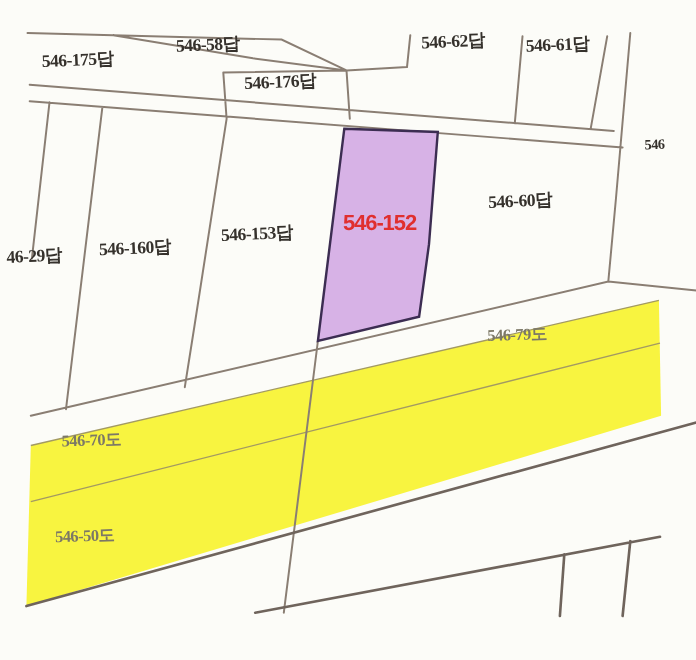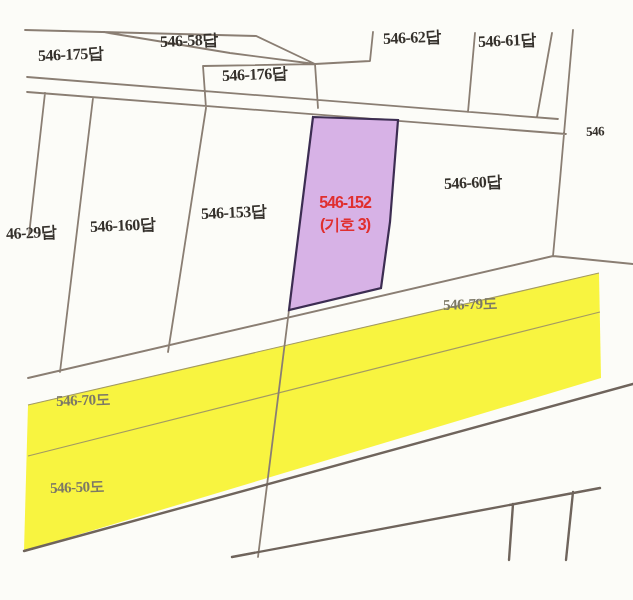--- a/index.html
+++ b/index.html
@@ -30,21 +30,21 @@
     color:#7c7866;
     white-space:nowrap;
     transform:rotate(-2deg);
   }
   .hl-lbl{
     position:absolute;
     left:296px;top:192px;width:98px;
     text-align:center;
     font-family:"Liberation Sans","DejaVu Sans",sans-serif;
     font-weight:bold;
-    font-size:16px;
+    font-size:20px;
     line-height:22px;
     letter-spacing:-1px;
     color:#e02f2f;
   }
 </style>
 </head>
 <body>
 
 <div class="map">
 
@@ -86,20 +86,19 @@
   <div class="lbl" style="left:383px;top:29px;">546-62답</div>
   <div class="lbl" style="left:478px;top:32px;">546-61답</div>
   <div class="lbl small" style="left:586px;top:124px;">546</div>
   <div class="lbl" style="left:444px;top:174px;">546-60답</div>
   <div class="lbl" style="left:201px;top:204px;">546-153답</div>
   <div class="lbl" style="left:90px;top:217px;">546-160답</div>
   <div class="lbl" style="left:6px;top:224px;">46-29답</div>
 
   <div class="hl-lbl">
     <div>546-152</div>
-    <div>(기호 3)</div>
   </div>
 
   <div class="road-lbl" style="left:443px;top:295px;">546-79도</div>
   <div class="road-lbl" style="left:56px;top:391px;">546-70도</div>
   <div class="road-lbl" style="left:50px;top:478px;">546-50도</div>
 
 </div>
 
 </body></html>

